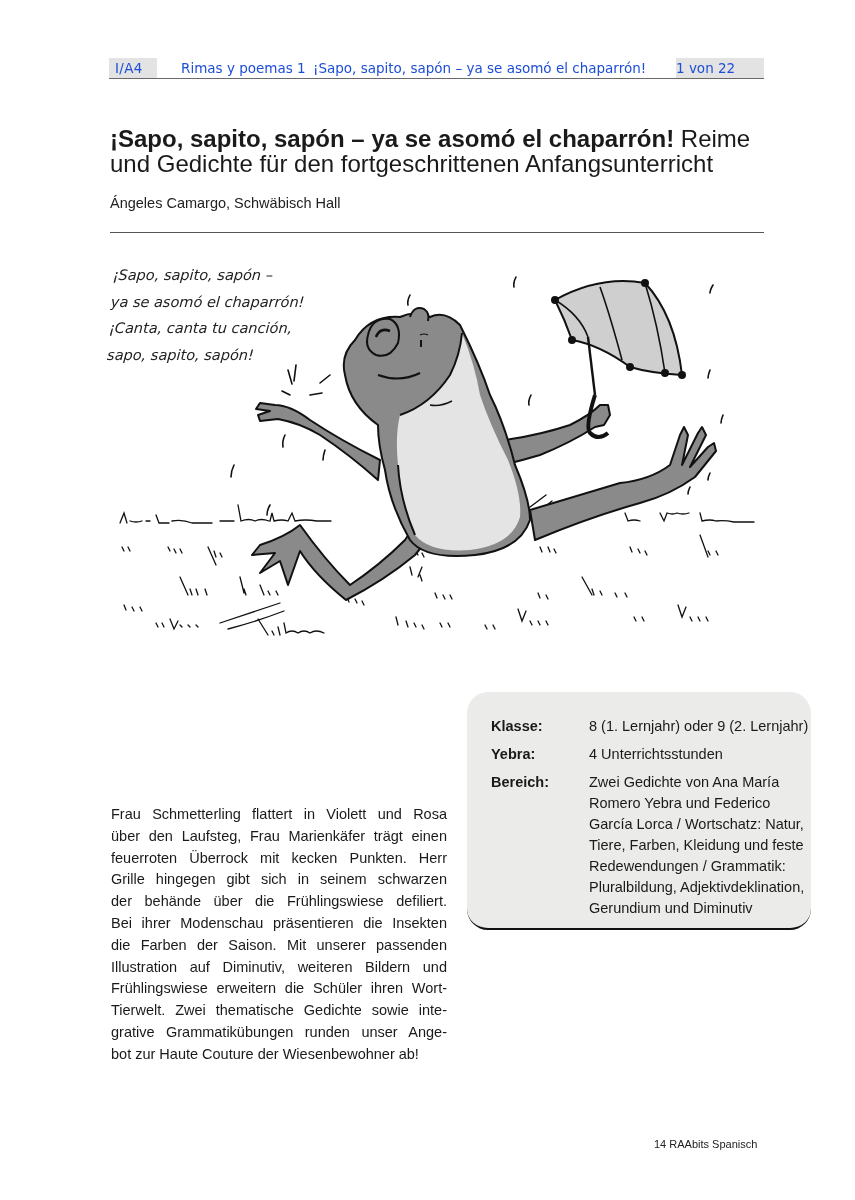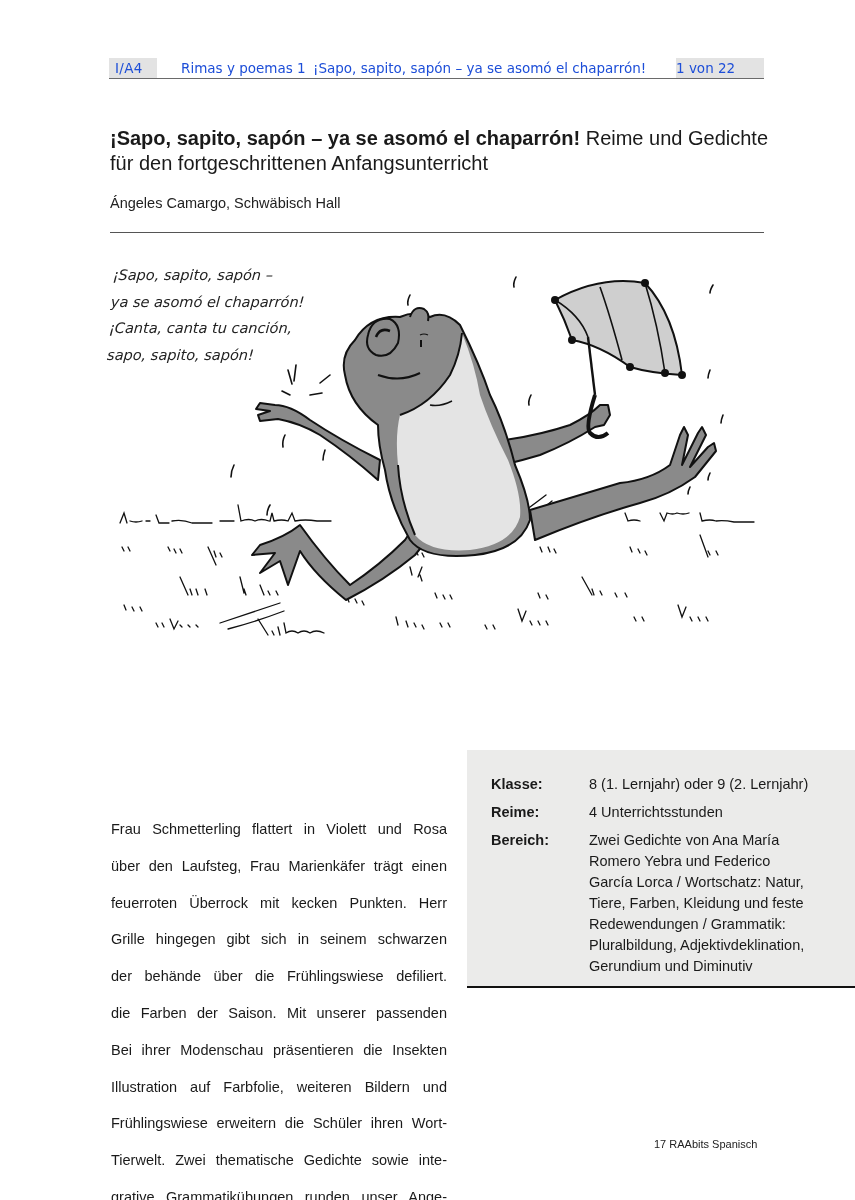--- a/index.html
+++ b/index.html
@@ -20,21 +20,21 @@
     }
     .rh-series { position: absolute; left: 72px; top: 0; line-height: 20px; text-align: center; }
     .rh-title { position: absolute; left: 204px; top: 0; line-height: 20px; }
     .rh-page {
       position: absolute; right: 0; top: 0; height: 20px; width: 88px;
       background: #e3e3e3; line-height: 20px; text-align: left;
     }
     
     .title-block {
       position: absolute; left: 110px; top: 126px; width: 660px;
-      font-size: 20px; line-height: 25px; color: #1a1a1a;
+      font-size: 24px; line-height: 25px; color: #1a1a1a;
     }
     .title-block b { font-weight: bold; }
     .author {
       position: absolute; left: 110px; top: 195px;
       font-size: 14.5px; color: #222; text-align: center;
     }
     .rule {
       position: absolute; left: 110px; top: 232px; width: 654px; height: 0;
       border-top: 1.5px solid #555;
     }
@@ -43,33 +43,33 @@
       position: absolute; left: 110px; top: 262px;
       font-family: "DejaVu Sans", sans-serif; font-style: italic;
       font-size: 14.5px; line-height: 26.5px; color: #222;
       transform: skewX(-4deg);
     }
     .poem div { white-space: nowrap; }
     
     .illustration { position: absolute; left: 110px; top: 255px; width: 670px; height: 400px; }
     
     .info-box {
-      position: absolute; left: 467px; top: 750px; width: 388px; height: 236px;
-      background: #ebebea; border-bottom: 2px solid #111;
+      position: absolute; left: 467px; top: 692px; width: 344px; height: 236px;
+      background: #ebebea; border-bottom: 2px solid #111; border-radius: 21px;
     }
     .info-row { position: absolute; left: 24px; font-size: 14.5px; line-height: 21px; color: #1a1a1a; }
     .info-label { position: absolute; left: 0; top: 0; font-weight: bold; width: 90px; }
     .info-value { position: absolute; left: 98px; top: 0; width: 270px; }
     
     .body-text {
       position: absolute; left: 111px; top: 804px; width: 336px;
       font-size: 14.5px; line-height: 21.8px; text-align: justify;
       color: #1a1a1a; hyphens: manual;
     }
-    .body-text span { display: block; text-align-last: justify; margin-top: 15px; }
+    .body-text span { display: block; text-align-last: justify; }
     .body-text span.last { text-align-last: left; }
     
     .footer {
       position: absolute; left: 654px; top: 1138px;
       font-size: 11px; color: #222;
     }
   </style>
 </head>
 <body>
 
@@ -179,21 +179,21 @@
   <div>¡Canta, canta tu canción,</div>
   <div>sapo, sapito, sapón!</div>
 </div>
 
 <div class="info-box">
   <div class="info-row" style="top:24px;">
     <div class="info-label">Klasse:</div>
     <div class="info-value">8 (1. Lernjahr) oder 9 (2. Lernjahr)</div>
   </div>
   <div class="info-row" style="top:52px;">
-    <div class="info-label">Reime:</div>
+    <div class="info-label">Yebra:</div>
     <div class="info-value">4 Unterrichtsstunden</div>
   </div>
   <div class="info-row" style="top:80px;">
     <div class="info-label">Bereich:</div>
     <div class="info-value">
       <div>Zwei Gedichte von Ana María</div>
       <div>Romero Yebra und Federico</div>
       <div>García Lorca / Wortschatz: Natur,</div>
       <div>Tiere, Farben, Kleidung und feste</div>
       <div>Redewendungen / Grammatik:</div>
@@ -202,22 +202,22 @@
     </div>
   </div>
 </div>
 
 <div class="body-text">
   <span>Frau Schmetterling flattert in Violett und Rosa</span>
   <span>über den Laufsteg, Frau Marienkäfer trägt einen</span>
   <span>feuerroten Überrock mit kecken Punkten. Herr</span>
   <span>Grille hingegen gibt sich in seinem schwarzen</span>
   <span>der behände über die Frühlingswiese defiliert.</span>
+  <span>Bei ihrer Modenschau präsentieren die Insekten</span>
   <span>die Farben der Saison. Mit unserer passenden</span>
-  <span>Bei ihrer Modenschau präsentieren die Insekten</span>
-  <span>Illustration auf Farbfolie, weiteren Bildern und</span>
+  <span>Illustration auf Diminutiv, weiteren Bildern und</span>
   <span>Frühlingswiese erweitern die Schüler ihren Wort-</span>
   <span>Tierwelt. Zwei thematische Gedichte sowie inte-</span>
   <span>grative Grammatikübungen runden unser Ange-</span>
   <span class="last">bot zur Haute Couture der Wiesenbewohner ab!</span>
 </div>
 
-<div class="footer">17 RAAbits Spanisch</div>
+<div class="footer">14 RAAbits Spanisch</div>
 
 </body></html>

